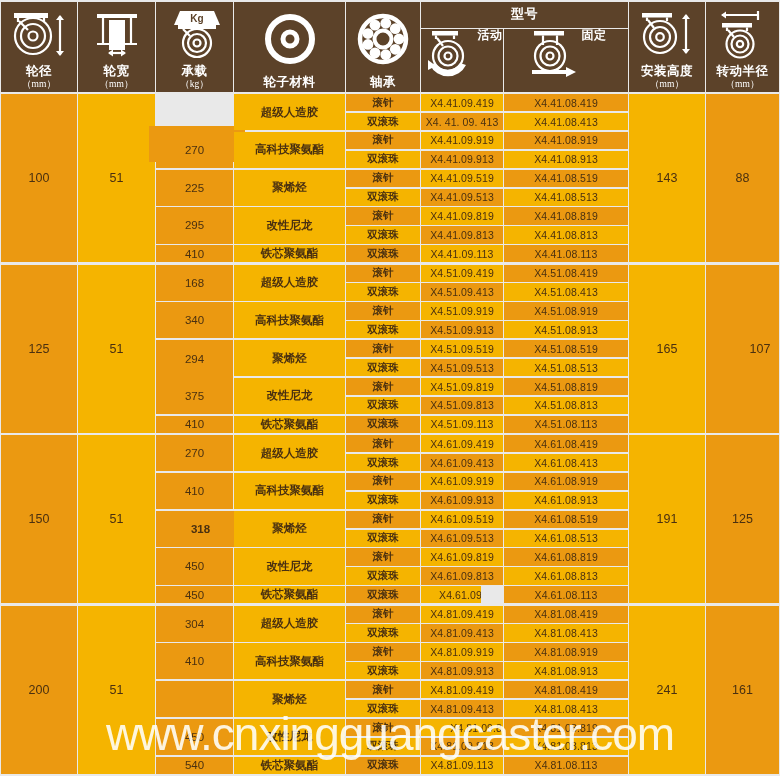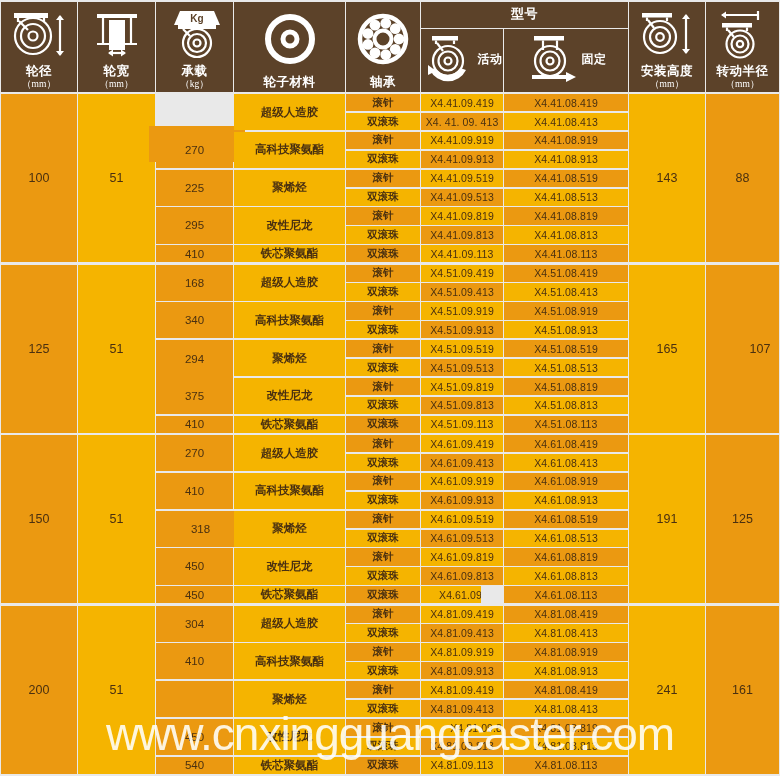--- a/index.html
+++ b/index.html
@@ -8,21 +8,21 @@
 
   
   .hdr{position:absolute;background:#5c4229;color:#fff;box-sizing:border-box;
        display:flex;flex-direction:column;align-items:center;justify-content:flex-end;
        padding-bottom:3px;}
   .hdr .lbl{font-size:12.5px;font-weight:bold;line-height:1.05;text-align:center;letter-spacing:.5px;}
   .hdr .unit{font-size:9.5px;line-height:1.1;text-align:center;font-family:"Liberation Serif",serif;}
   .hdr .ico{flex:1 1 auto;display:flex;align-items:center;justify-content:center;width:100%;}
   .hdr.span .lbl{font-size:13px;}
   .hdr.center{justify-content:center;}
-  .hdr.mdl-sub{flex-direction:row;align-items:center;justify-content:center;padding-bottom:2px;}
+  .hdr.mdl-sub{flex-direction:row;align-items:flex-start;justify-content:center;padding-bottom:2px;}
   .hdr.mdl-sub .ico{flex:0 0 auto;width:auto;margin-right:4px;}
   .hdr.mdl-sub .lbl{font-size:12px;margin-bottom:1px;}
 
   
   .cell{position:absolute;box-sizing:border-box;display:flex;align-items:center;
         justify-content:center;text-align:center;color:#4a3010;overflow:hidden;}
   .c-dark{background:#eb9911;}
   .c-lite{background:#f5b400;}
   .num{font-size:11.5px;font-family:"Liberation Sans",sans-serif;}
   .cn{font-size:11.5px;font-weight:bold;font-family:"DejaVu Sans",sans-serif;}
@@ -292,21 +292,21 @@
       <div class="cell c-dark mdl" style="left: 421px; width: 82px; top: 453.9px; height: 17.3px;">X4.61.09.413</div>
       <div class="cell c-lite mdl" style="left: 504px; width: 124px; top: 453.9px; height: 17.3px;">X4.61.08.413</div>
       <div class="cell c-dark num" style="left: 156px; width: 77px; top: 472.8px; height: 36.2px;">410</div>
       <div class="cell c-lite cn" style="left: 234px; width: 111px; top: 472.8px; height: 36.2px;">高科技聚氨酯</div>
       <div class="cell c-dark cn-sm" style="left: 346px; width: 74px; top: 472.8px; height: 17.3px;">滚针</div>
       <div class="cell c-lite mdl" style="left: 421px; width: 82px; top: 472.8px; height: 17.3px;">X4.61.09.919</div>
       <div class="cell c-dark mdl" style="left: 504px; width: 124px; top: 472.8px; height: 17.3px;">X4.61.08.919</div>
       <div class="cell c-lite cn-sm" style="left: 346px; width: 74px; top: 491.7px; height: 17.3px;">双滚珠</div>
       <div class="cell c-dark mdl" style="left: 421px; width: 82px; top: 491.7px; height: 17.3px;">X4.61.09.913</div>
       <div class="cell c-lite mdl" style="left: 504px; width: 124px; top: 491.7px; height: 17.3px;">X4.61.08.913</div>
-      <div class="cell c-dark num" style="left: 156px; width: 89px; top: 510.6px; height: 36.2px;">318</div>
+      <div class="cell c-dark num" style="left: 156px; width: 89px; top: 510.6px; height: 36.2px; font-weight: bold;">318</div>
       <div class="cell c-lite cn" style="left: 234px; width: 111px; top: 510.6px; height: 36.2px;">聚烯烃</div>
       <div class="cell c-dark cn-sm" style="left: 346px; width: 74px; top: 510.6px; height: 17.3px;">滚针</div>
       <div class="cell c-lite mdl" style="left: 421px; width: 82px; top: 510.6px; height: 17.3px;">X4.61.09.519</div>
       <div class="cell c-dark mdl" style="left: 504px; width: 124px; top: 510.6px; height: 17.3px;">X4.61.08.519</div>
       <div class="cell c-lite cn-sm" style="left: 346px; width: 74px; top: 529.5px; height: 17.3px;">双滚珠</div>
       <div class="cell c-dark mdl" style="left: 421px; width: 82px; top: 529.5px; height: 17.3px;">X4.61.09.513</div>
       <div class="cell c-lite mdl" style="left: 504px; width: 124px; top: 529.5px; height: 17.3px;">X4.61.08.513</div>
       <div class="cell c-dark num" style="left: 156px; width: 77px; top: 548.4px; height: 36.2px;">450</div>
       <div class="cell c-lite cn" style="left: 234px; width: 111px; top: 548.4px; height: 36.2px;">改性尼龙</div>
       <div class="cell c-dark cn-sm" style="left: 346px; width: 74px; top: 548.4px; height: 17.3px;">滚针</div>

